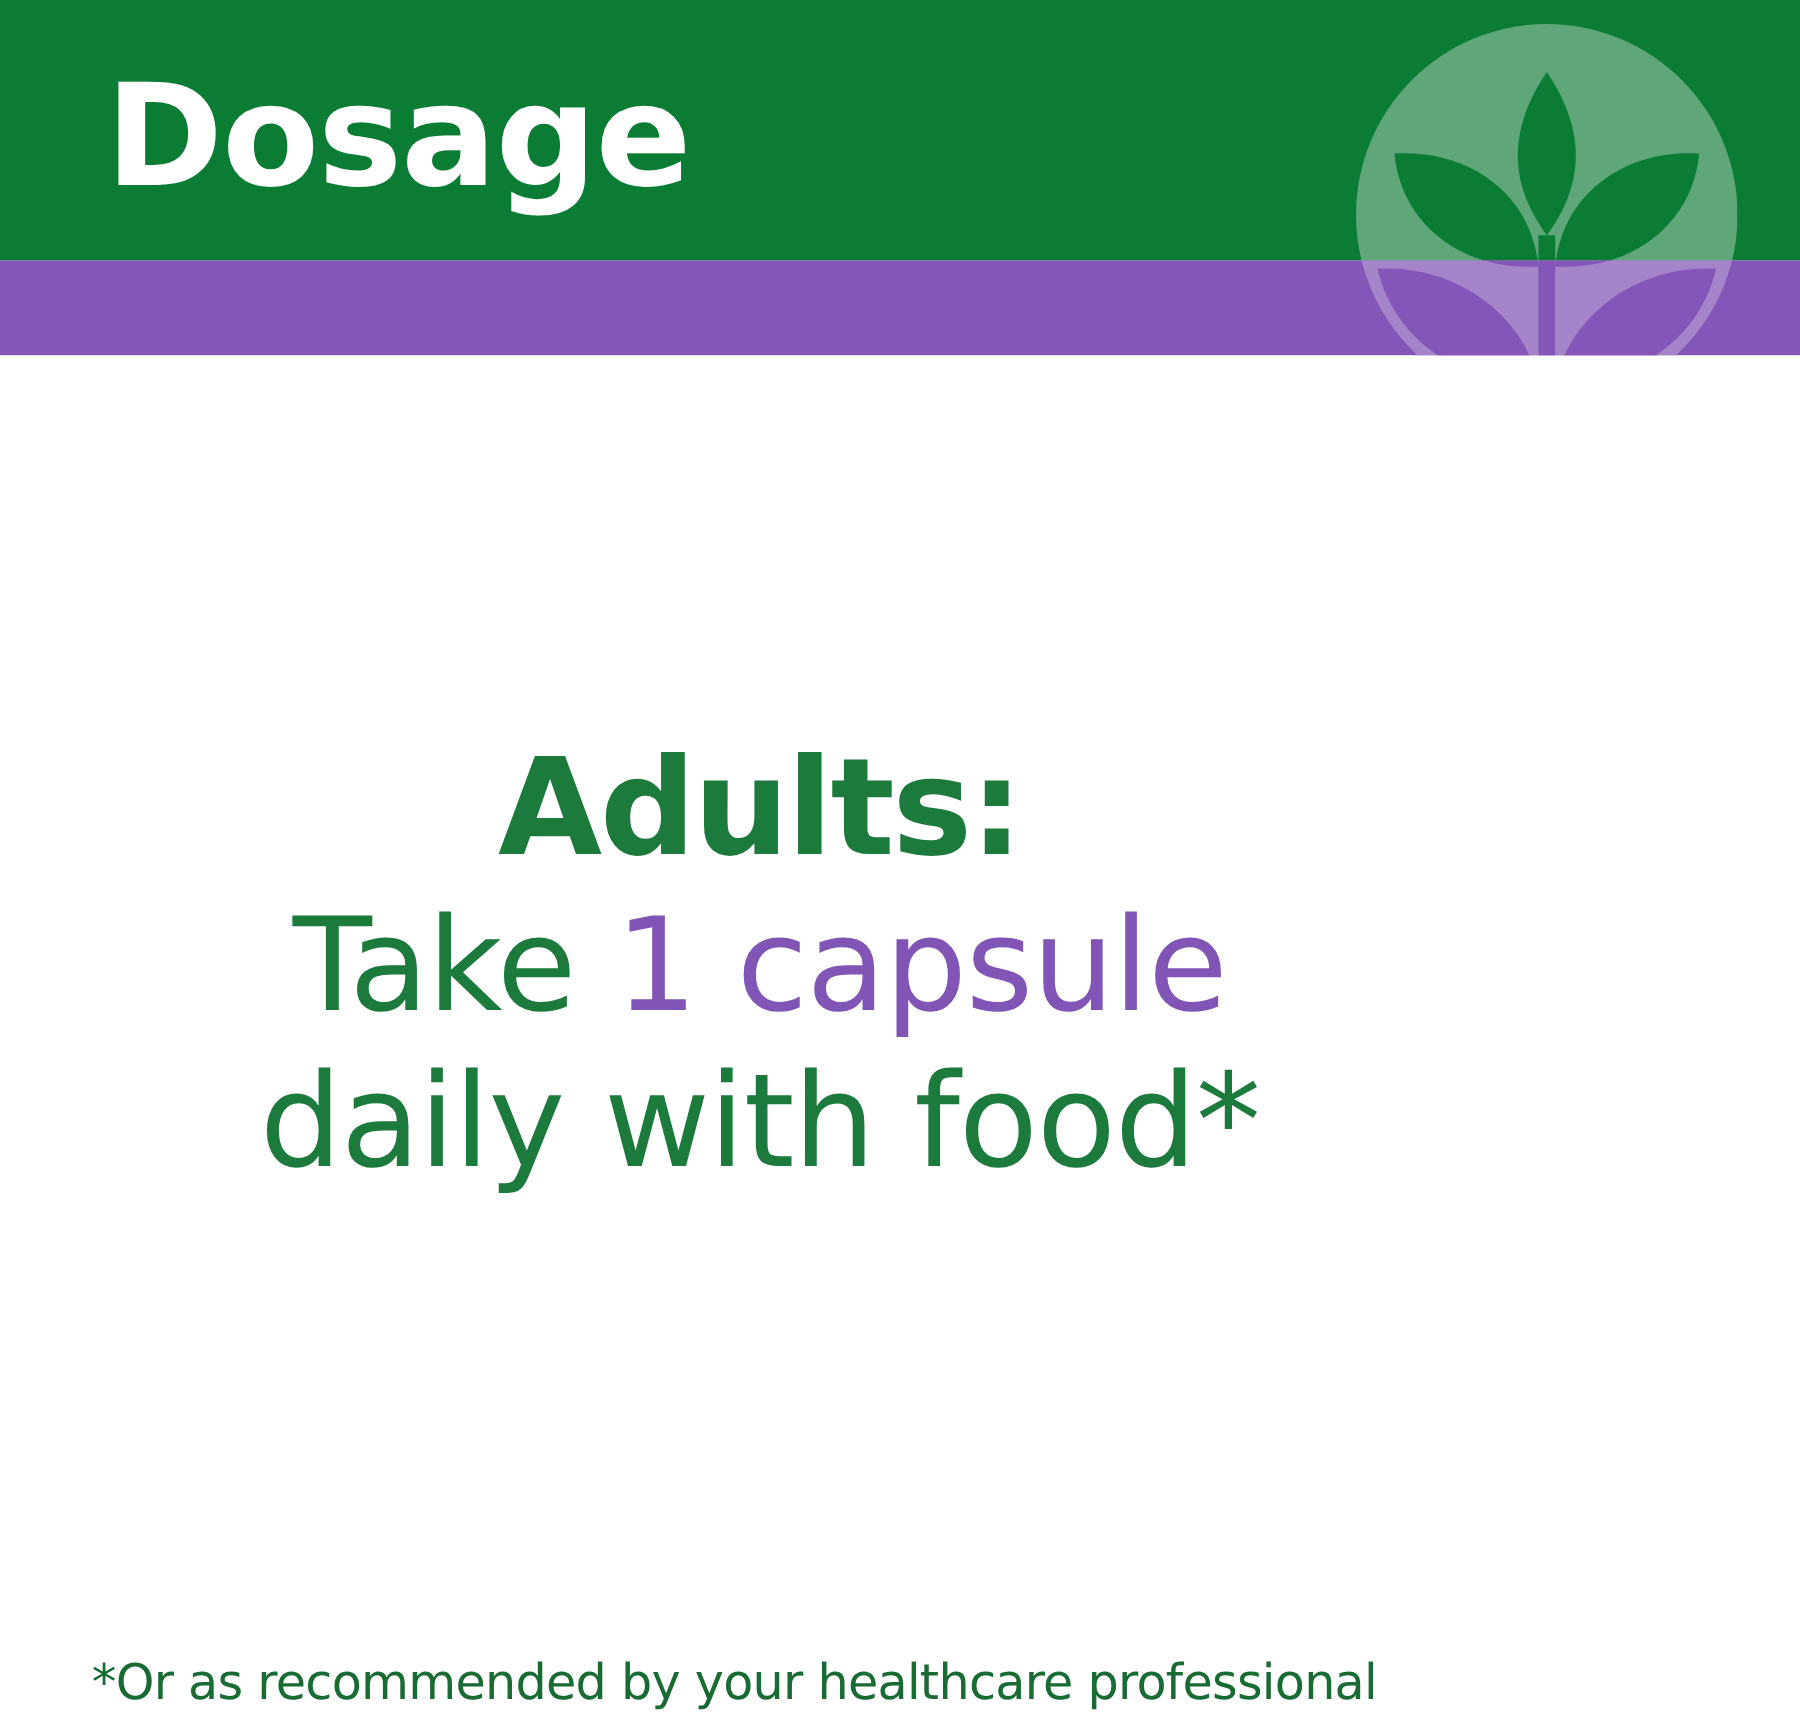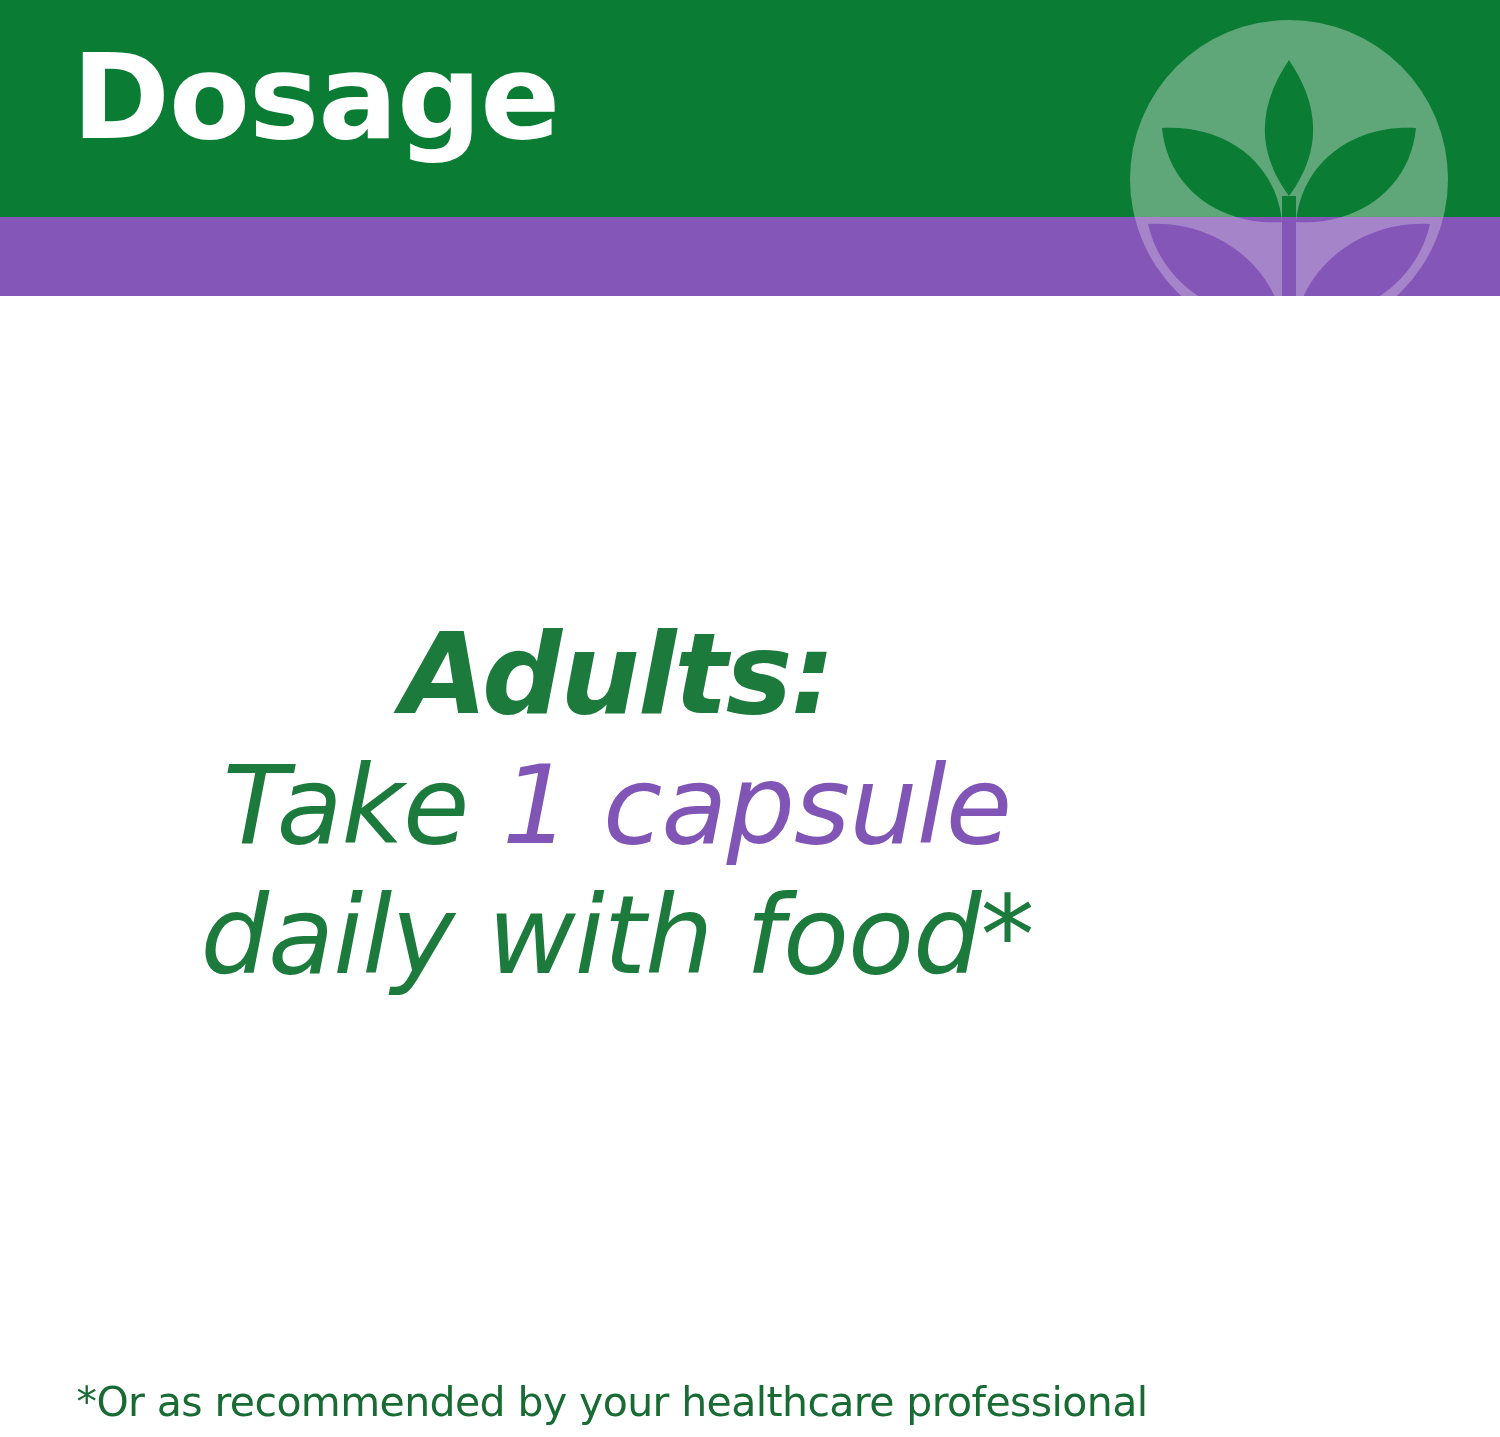--- a/index.html
+++ b/index.html
@@ -34,21 +34,21 @@
     width: 1500px;
     height: 79px;
     background: #8456b8;
   }
 
   
   .header-title {
     position: absolute;
     left: 72px;
     top: 38px;
-    margin: 0;
+    margin: 16px;
     font-family: "DejaVu Sans", sans-serif;
     font-weight: bold;
     font-size: 118px;
     line-height: 1.0;
     letter-spacing: -1px;
     color: #ffffff;
     white-space: nowrap;
     z-index: 5;
   }
 
@@ -64,25 +64,24 @@
   }
   .logo-svg {
     display: block;
     width: 318px;
     height: 318px;
   }
 
   
   .dosage-block {
     position: absolute;
-    left: 0;
+    left: 16px;
     top: 618px;
     width: 1234px;
     text-align: center;
-    font-style: italic;
   }
   .dose-line {
     font-family: "DejaVu Sans", sans-serif;
     font-weight: bold;
     line-height: 1.0;
     white-space: nowrap;
     color: #1c7a3c;
   }
   .dose-line-1 {
     font-size: 112px;

